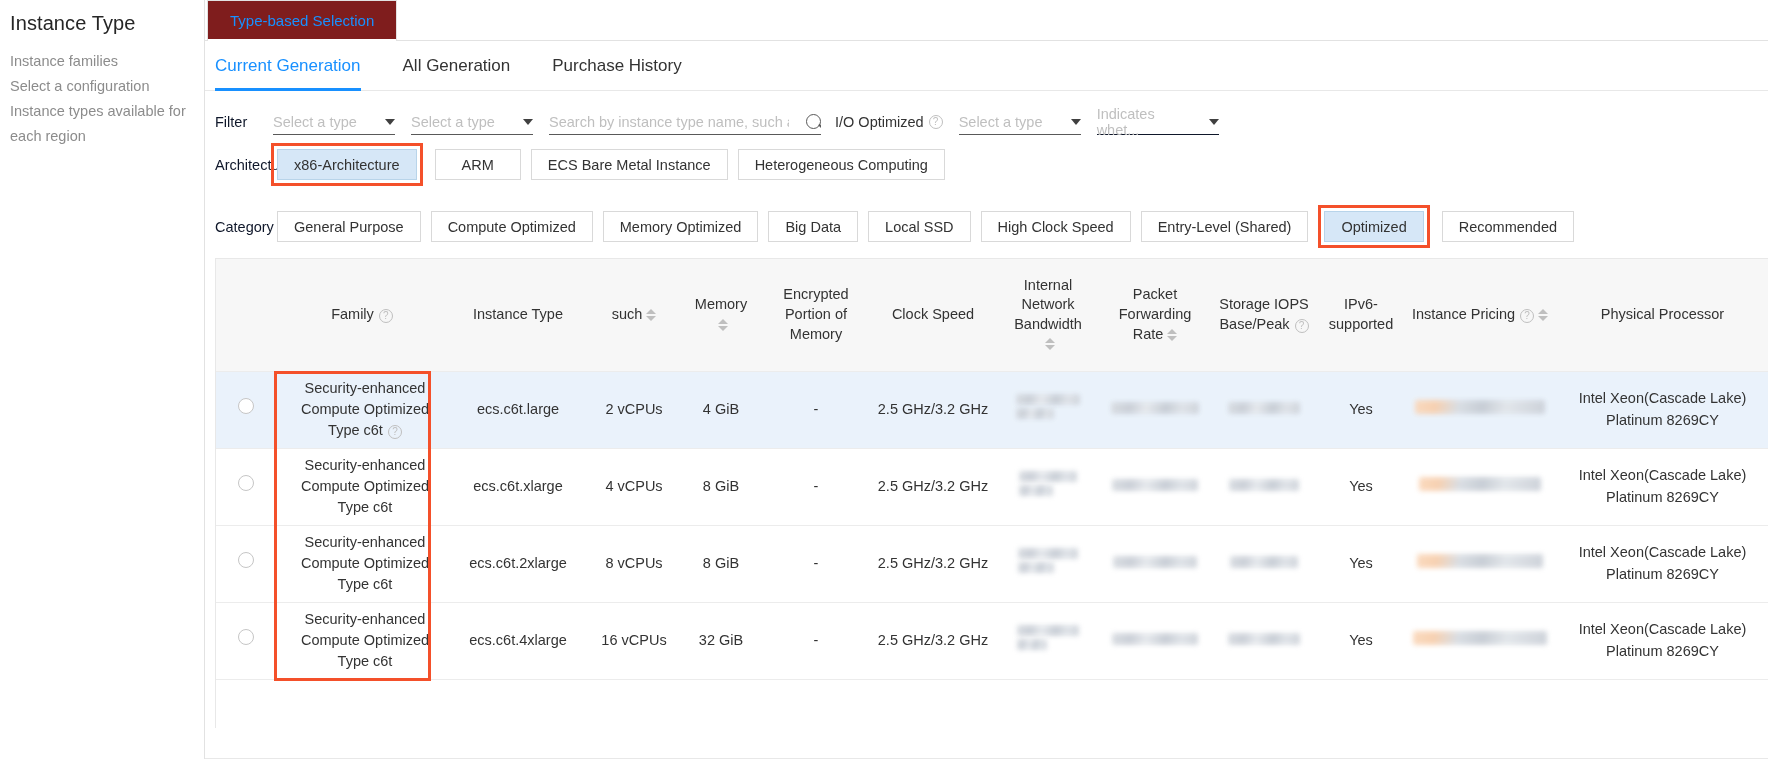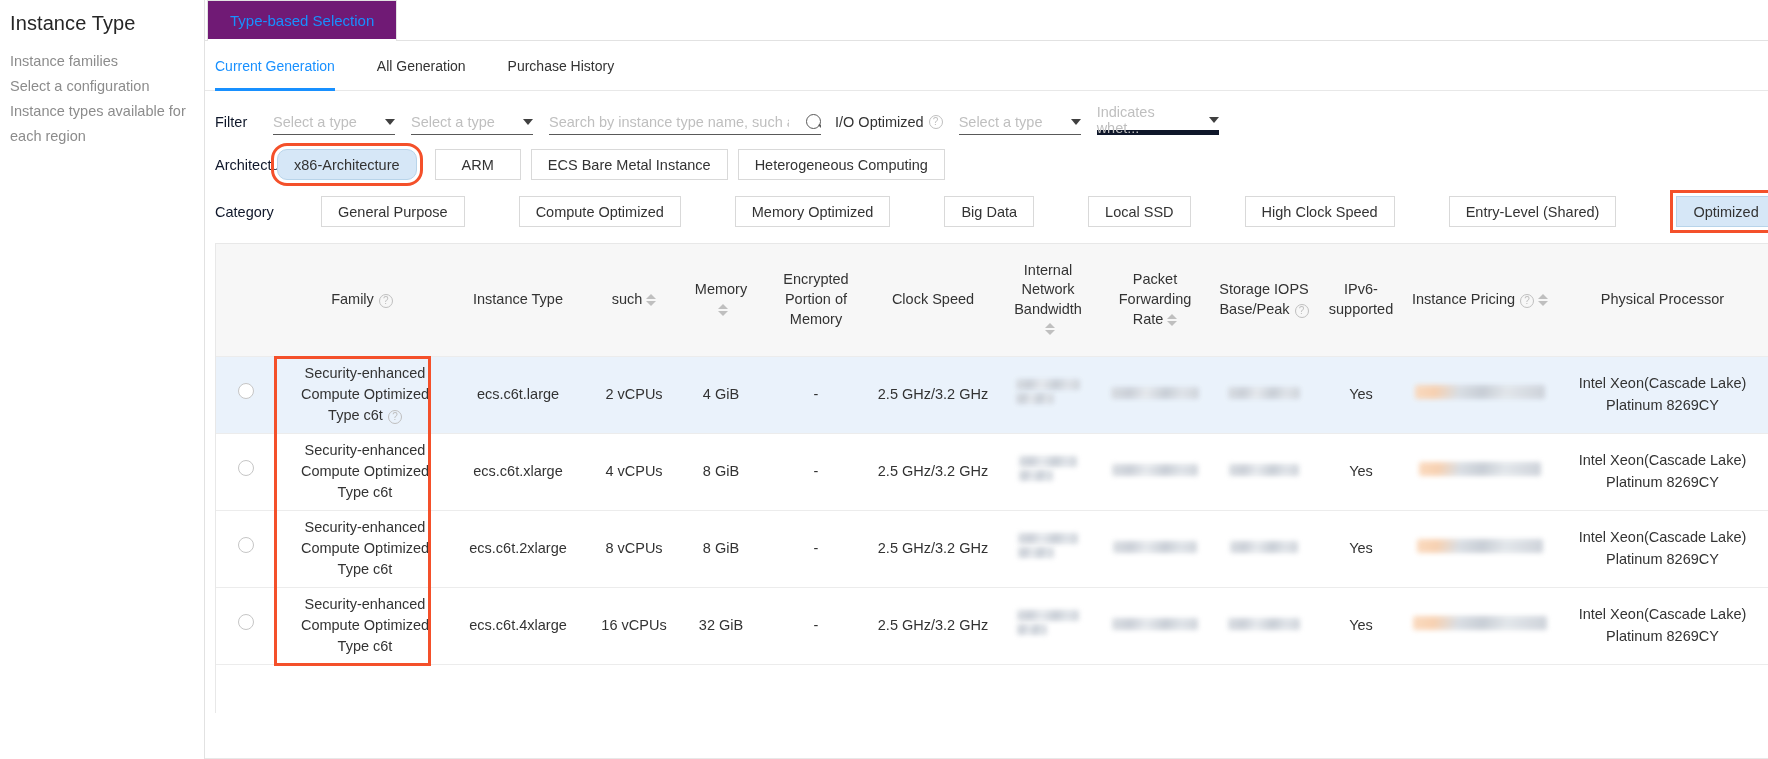--- a/index.html
+++ b/index.html
@@ -65,21 +65,21 @@
     font-size: 15px;
     border: 1px solid #e2e2e2;
     border-bottom: none;
     background: #fafafa;
     color: #333;
     cursor: pointer;
     margin-right: -1px;
     position: relative;
   }
   .toptab.active {
-    background: #701a75;
+    background: #7f1d1d;
     color: #1890ff;
     z-index: 2;
     text-align: center;
   }
   .toptab.active::after {
     content: "";
     position: absolute;
     left: 0; right: 0; bottom: -1px; height: 2px;
     background: #fff;
   }
@@ -87,21 +87,21 @@
   
   .subtabs {
     height: 50px;
     display: flex;
     align-items: center;
     padding-left: 10px;
     border-bottom: 1px solid #e8e8e8;
     background: #fff;
   }
   .subtab {
-    font-size: 14px;
+    font-size: 17px;
     color: #333;
     margin-right: 42px;
     height: 50px;
     line-height: 50px;
     position: relative;
     cursor: pointer;
     white-space: nowrap;
   }
   .subtab.active { color: #1890ff; }
   .subtab.active::after {
@@ -142,21 +142,21 @@
     width: 0; height: 0;
     border-left: 5px solid transparent;
     border-right: 5px solid transparent;
     border-top: 6px solid #404040;
     margin-left: 10px;
   }
   .us-w1 { width: 122px; }
   .us-w2 { width: 122px; }
   .us-search { width: 272px; border-bottom: 1px solid #595959; }
   .us-w3 { width: 122px; }
-  .us-w4 { width: 122px; border-bottom: 5px solid #0f172a; }
+  .us-w4 { width: 122px; border-bottom: 1px solid #0f172a; }
 
   .search-box {
     position: relative;
     height: 26px;
     display: flex;
     align-items: center;
     justify-content: space-between;
     margin-right: 14px;
     font-size: 14.5px;
     color: #bfbfbf;
@@ -388,27 +388,27 @@
         </div>
 
         <div class="underline-select us-w4">
           <span>Indicates whet...</span>
           <span class="caret"></span>
         </div>
       </div>
 
       <div class="chiprow" style="margin-top:14px;">
         <div class="filter-label">Architecture</div>
-        <div class="chip selected annot" style="margin-right:18px;border-radius:10px;">x86-Architecture</div>
+        <div class="chip selected annot" style="margin-right:18px;">x86-Architecture</div>
         <div class="chip" style="padding:0 26px;">ARM</div>
         <div class="chip">ECS Bare Metal Instance</div>
         <div class="chip">Heterogeneous Computing</div>
       </div>
 
-      <div class="chiprow" style="margin-top:16px;gap:44px;">
+      <div class="chiprow" style="margin-top:31px;">
         <div class="filter-label">Category</div>
         <div class="chip">General Purpose</div>
         <div class="chip">Compute Optimized</div>
         <div class="chip">Memory Optimized</div>
         <div class="chip">Big Data</div>
         <div class="chip">Local SSD</div>
         <div class="chip">High Clock Speed</div>
         <div class="chip">Entry-Level (Shared)</div>
         <div class="chip selected annot" style="margin-right:18px;margin-left:6px;">Optimized</div>
         <div class="chip">Recommended</div>

